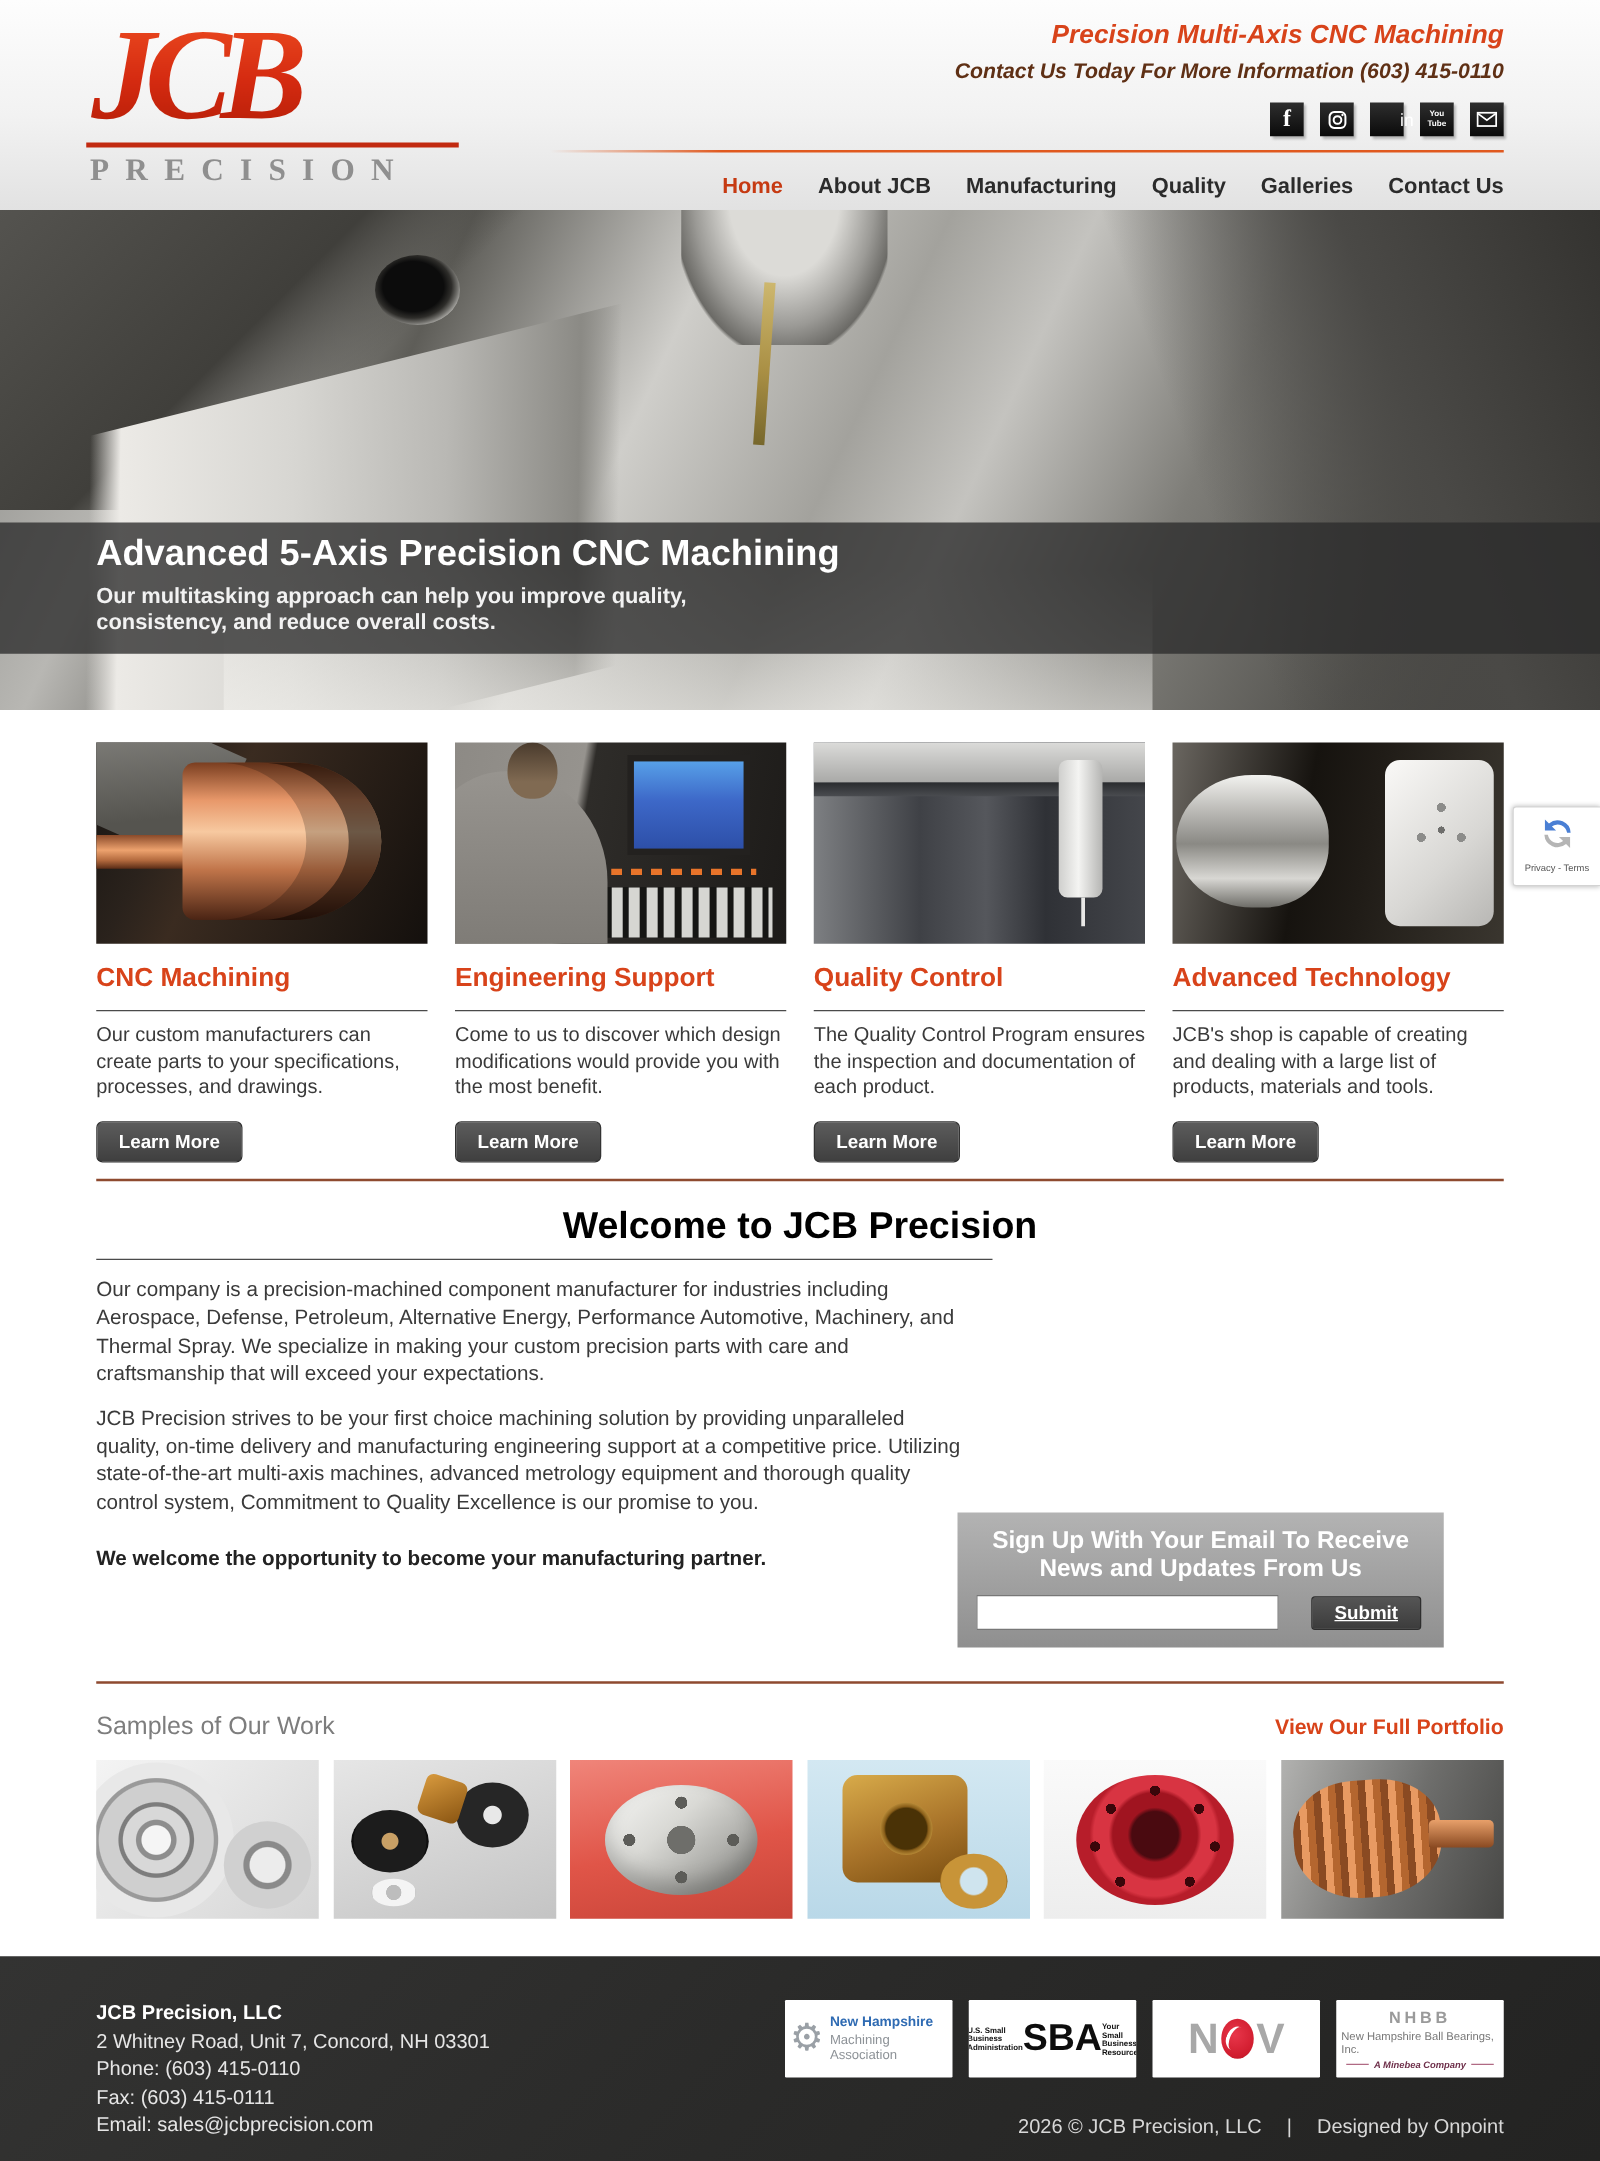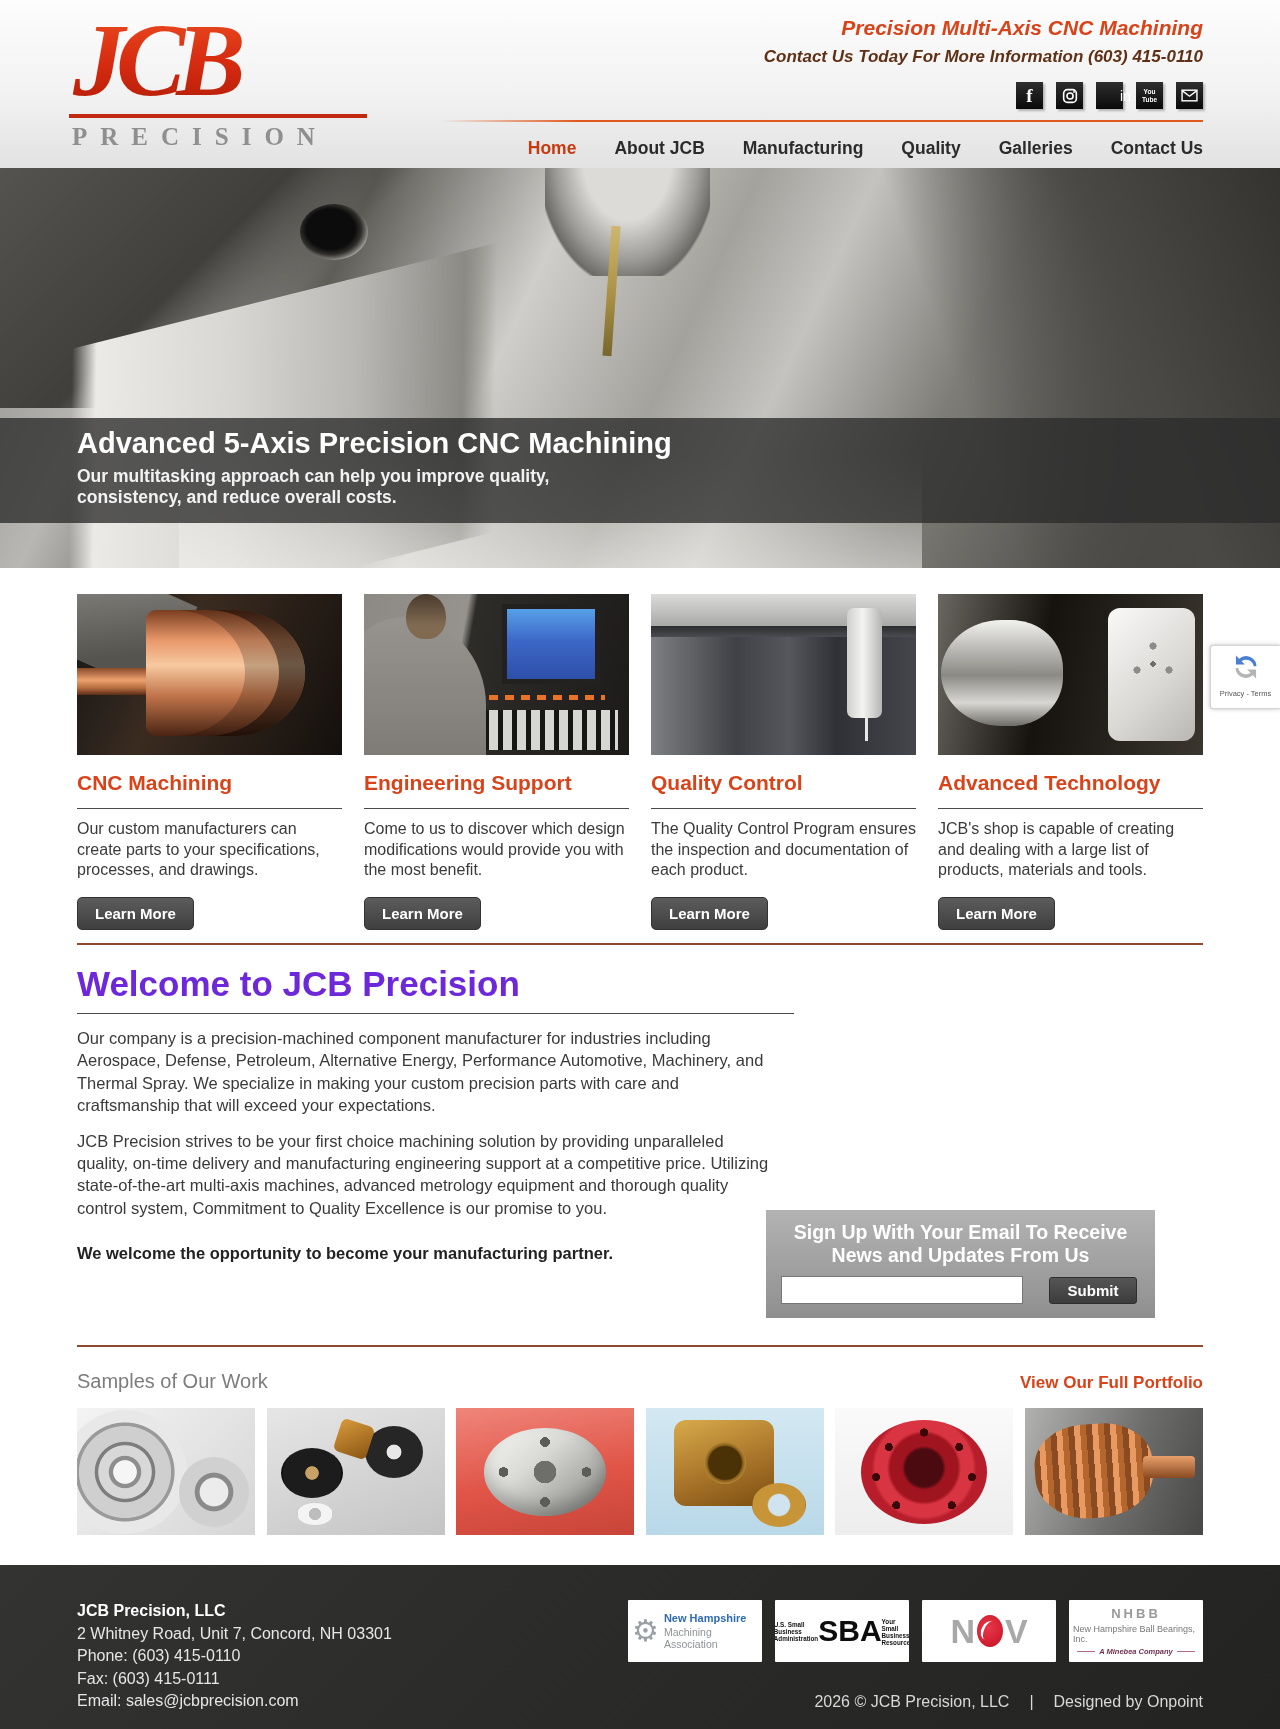--- a/index.html
+++ b/index.html
@@ -23,21 +23,21 @@
   .contact-line { font-size:17px; font-weight:bold; font-style:italic; color:#5f3015; margin-top:7px; }
   .social-row { display:flex; justify-content:flex-end; gap:13px; margin-top:15px; }
   .social-icon { width:27px; height:27px; background:linear-gradient(180deg,#2e2e2e,#0a0a0a);
     display:flex; align-items:center; justify-content:center; color:#fff; cursor:pointer;
     box-shadow:2px 2px 2px rgba(0,0,0,.25); }
   .fb-glyph { font-family:"Liberation Serif",serif; font-weight:bold; font-size:19px; }
   .li-glyph { font-weight:normal; font-size:14px;margin-left:32px; }
   .yt-glyph { font-size:6.5px; font-weight:bold; line-height:1.1; text-align:center; }
   .header-rule { position:absolute; top:120px; left:440px; right:77px; height:2px;
     background:linear-gradient(90deg,rgba(224,90,31,0) 0%,#e0591f 18%,#e0591f 100%); }
-  .nav { position:absolute; right:77px; bottom:9px; display:flex; gap:38px; }
+  .nav { position:absolute; right:77px; bottom:9px; display:flex; gap:28px; }
   .nav-item { font-size:17.5px; font-weight:bold; color:#2b2b2b; cursor:pointer; }
   .nav-item.active { color:#c63a12; }
 
   
   .hero { position:absolute; top:168px; left:0; width:1280px; height:400px; overflow:hidden;
     background:linear-gradient(115deg,#8a8a86 0%,#b8b7b3 14%,#5e5d58 26%,#cfceca 40%,#a3a29d 52%,#c4c3bf 60%,#7e7d78 72%,#52514d 86%,#3b3a37 100%); }
   .hero-dark-tl { position:absolute; left:0; top:0; width:36%; height:60%;
     background:linear-gradient(135deg,#54534f 0%,#403f3b 42%,rgba(64,63,59,0) 60%); }
   .hero-blade { position:absolute; left:1%; top:26%; width:60%; height:70%; transform:rotate(-14deg);
     background:linear-gradient(105deg,rgba(0,0,0,0) 10%,#eceae6 13%,#d7d6d2 30%,#b9b8b4 45%,#8b8a85 58%,rgba(0,0,0,0) 62%); }
@@ -109,35 +109,35 @@
       radial-gradient(circle 5px at 10px 34px,#8c8c8a 70%,rgba(0,0,0,0) 72%),
       radial-gradient(circle 5px at 42px 34px,#8c8c8a 70%,rgba(0,0,0,0) 72%),
       radial-gradient(circle 4px at 26px 28px,#6e6e6c 70%,rgba(0,0,0,0) 72%); }
 
   
   .rule-brown-1 { position:absolute; top:943px; left:77px; width:1126px; height:2px; background:#8e4a2f; }
   .rule-brown-2 { position:absolute; top:1345px; left:77px; width:1126px; height:2px; background:#8e4a2f; }
 
   
   .welcome { position:absolute; top:964px; left:77px; width:1126px; }
-  .welcome-title { font-size:35px; font-weight:bold; color:#6d28d9; }
+  .welcome-title { font-size:30px; font-weight:bold; color:#000000;text-align:center; }
   .welcome-underline { width:717px; height:1px; background:#4a4a4a; margin-top:9px; }
   .welcome p { width:692px; font-size:16.5px; color:#3a3a3a; line-height:22.4px; margin-top:13px; }
   .welcome .p-bold { font-size:16.5px; font-weight:bold; color:#222; margin-top:23px; }
 
   
   .signup { position:absolute; top:1210px; left:766px; width:389px; height:108px;
     background:linear-gradient(180deg,#b3b3b3 0%,#8f8f8f 100%); text-align:center; }
   .signup-heading { padding:11px 20px 0 20px; font-size:19.5px; line-height:23px; font-weight:bold; color:#fff; }
   .signup-form { display:flex; align-items:center; justify-content:space-between; padding:9px 18px 0 15px; }
   .signup-input { width:242px; height:28px; border:1px solid #777; background:#fff; padding:0 6px;
     font-size:14px; font-family:"Liberation Sans",sans-serif; }
   .signup-btn { width:88px; height:27px; background:linear-gradient(180deg,#555,#3c3c3c);
     border:1px solid #2e2e2e; border-radius:3px; color:#fff; font-size:15px; font-weight:bold;
-    cursor:pointer; font-family:"Liberation Sans",sans-serif; }
+    cursor:pointer; font-family:"Liberation Sans",sans-serif;text-decoration:underline; }
 
   
   .samples { position:absolute; top:1370px; left:77px; width:1126px; }
   .samples-head { display:flex; justify-content:space-between; align-items:baseline; }
   .samples-title { font-size:20px; font-weight:normal; color:#7d7d7d; }
   .samples-link { font-size:17px; font-weight:bold; color:#d8431a; cursor:pointer; }
   .samples-grid { margin-top:15px; display:flex; justify-content:space-between; }
   .smp { width:178px; height:127px; position:relative; overflow:hidden; cursor:pointer; }
   .smp-1 { background:linear-gradient(135deg,#f4f4f4,#d5d5d5); }
   .smp1-ring { position:absolute; left:-14px; top:2px; width:124px; height:124px; border-radius:50%;

